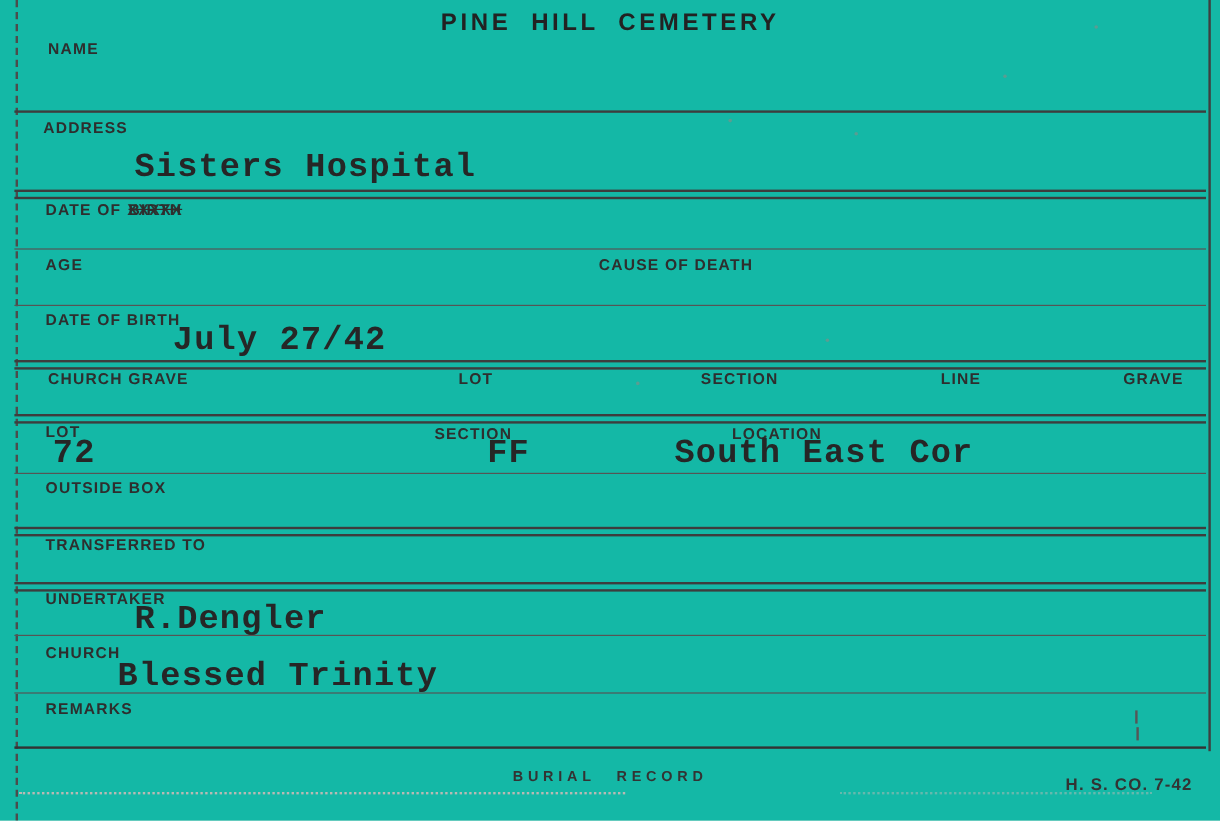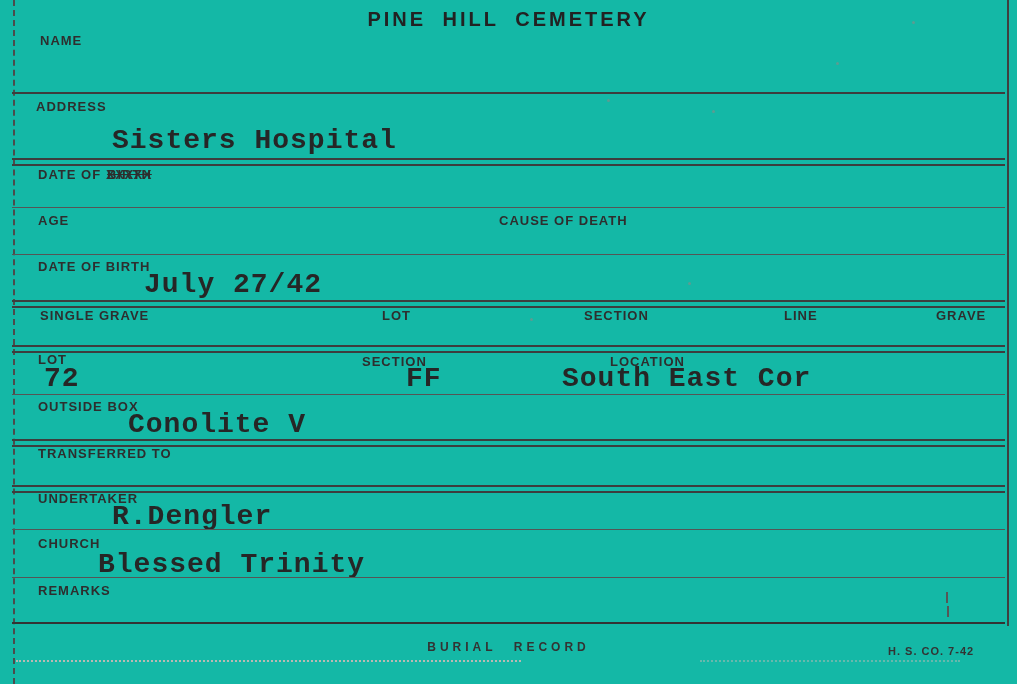--- a/index.html
+++ b/index.html
@@ -49,21 +49,21 @@
   .overstrike .xs{
     position:absolute;left:-1px;top:0;
     letter-spacing:0.5px;opacity:.95;
   }
   .footer-title{
     position:absolute;top:640px;left:0;right:0;text-align:center;
     font-size:12px;font-weight:bold;letter-spacing:4px;word-spacing:10px;color:#333;
   }
   .form-code{
     position:absolute;top:645px;left:888px;
-    font-size:11px;font-weight:bold;letter-spacing:1px;color:#333;
+    font-size:14px;font-weight:bold;letter-spacing:1px;color:#333;
   }
   .tick{position:absolute;width:2px;height:11px;background:#565656;}
   .speck{position:absolute;width:3px;height:3px;border-radius:50%;background:#8a8a86;opacity:.6;}
 </style>
 </head>
 <body>
 
 <div class="card">
 
   <div class="border-left"></div>
@@ -84,37 +84,36 @@
   <div class="rule thin" style="top:207px;"></div>
 
   <div class="lbl" style="left:26px;top:213px;">AGE</div>
   <div class="lbl" style="left:487px;top:213px;">CAUSE OF DEATH</div>
   <div class="rule thin" style="top:254px;"></div>
 
   <div class="lbl" style="left:26px;top:259px;">DATE OF BIRTH</div>
   <div class="val" style="left:144px;top:269px;">July 27/42</div>
   <div class="rule double" style="top:300px;"></div>
 
-  <div class="lbl" style="left:28px;top:308px;">SINGLE GRAVE</div>
+  <div class="lbl" style="left:28px;top:308px;">CHURCH GRAVE</div>
   <div class="lbl" style="left:370px;top:308px;">LOT</div>
   <div class="lbl" style="left:572px;top:308px;">SECTION</div>
   <div class="lbl" style="left:772px;top:308px;">LINE</div>
   <div class="lbl" style="left:924px;top:308px;">GRAVE</div>
   <div class="rule double" style="top:345px;"></div>
 
   <div class="lbl" style="left:26px;top:352px;">LOT</div>
   <div class="val" style="left:44px;top:363px;">72</div>
   <div class="lbl" style="left:350px;top:354px;">SECTION</div>
   <div class="val" style="left:378px;top:363px;margin-left:28px;">FF</div>
   <div class="lbl" style="left:598px;top:354px;">LOCATION</div>
   <div class="val" style="left:562px;top:363px;">South East Cor</div>
   <div class="rule thin" style="top:394px;"></div>
 
   <div class="lbl" style="left:26px;top:399px;">OUTSIDE BOX</div>
-  <div class="val" style="left:128px;top:409px;">Conolite V</div>
   <div class="rule double" style="top:439px;"></div>
 
   <div class="lbl" style="left:26px;top:446px;">TRANSFERRED TO</div>
   <div class="rule double" style="top:485px;"></div>
 
   <div class="lbl" style="left:26px;top:491px;">UNDERTAKER</div>
   <div class="val" style="left:112px;top:501px;">R.Dengler</div>
   <div class="rule thin" style="top:529px;"></div>
 
   <div class="lbl" style="left:26px;top:536px;">CHURCH</div>

